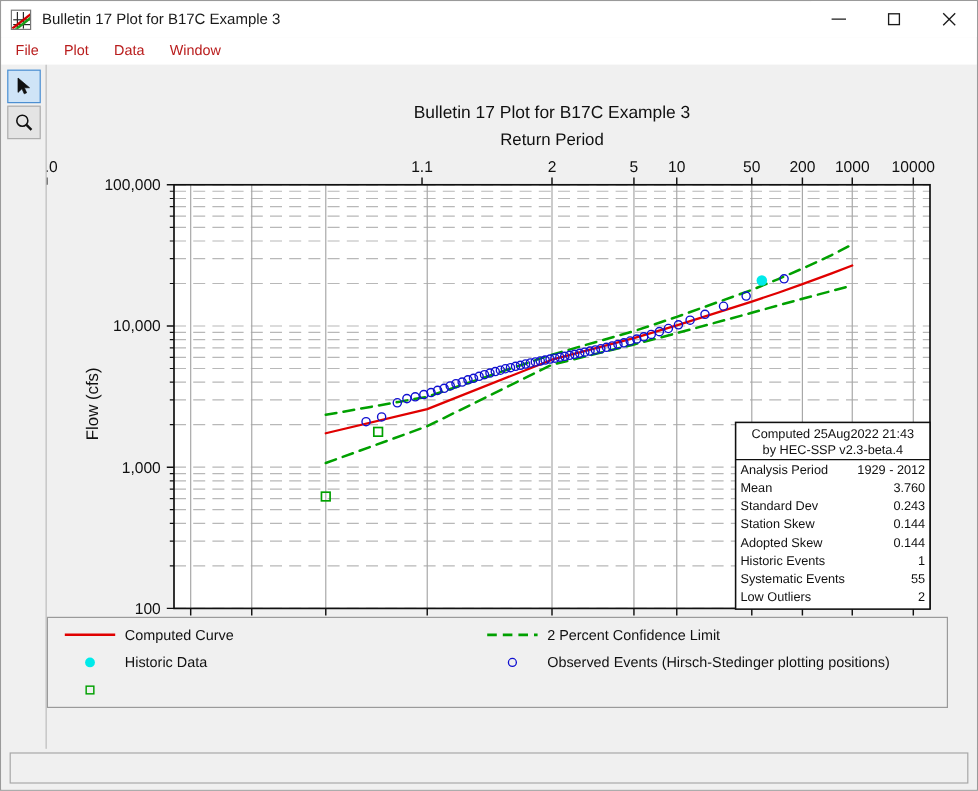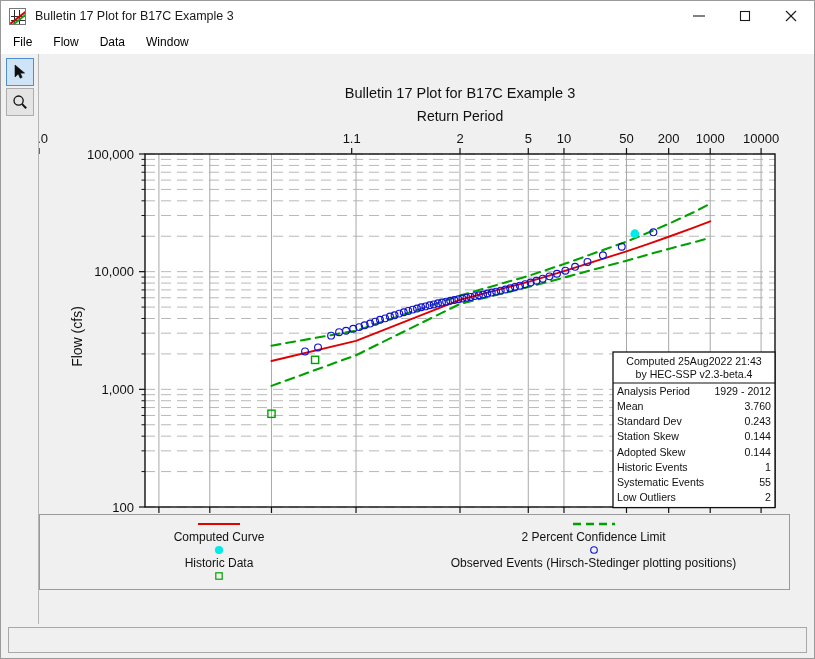--- a/index.html
+++ b/index.html
@@ -61,21 +61,21 @@
 
   
   .menubar {
     height: 23px; min-height: 23px;
     background: #ffffff;
     display: flex; align-items: center;
     padding-left: 7px;
     box-sizing: border-box;
   }
   .menu-item {
-    font-size: 12px; color: #000000;
+    font-size: 12px; color: #b91c1c;
     padding: 2px 10px 3px 5px;
     margin-right: 6px;
     white-space: nowrap;
   }
 
   
   .workarea { flex: 1; display: flex; position: relative; min-height: 0; }
 
   .toolbar {
     width: 38px; min-width: 38px;
@@ -123,21 +123,20 @@
     grid-template-columns: 352px 1fr;
     grid-template-rows: 1fr 1fr 1fr;
     padding: 3px 0 3px 0;
     box-sizing: border-box;
   }
   .leg-cell {
     display: flex; align-items: center;
     padding-left: 6px;
     font-size: 12px; color: #111;
     white-space: nowrap;
-    flex-direction: column;
   }
   .leg-mark {
     width: 58px; min-width: 58px;
     display: flex; align-items: center; justify-content: center;
   }
   .leg-mark svg { display: block; }
 
   
   .statusstrip {
     height: 34px; min-height: 34px;
@@ -185,21 +184,21 @@
         <svg width="14" height="14" viewBox="0 0 14 14">
             <line x1="2" y1="2" x2="12" y2="12" stroke="#1a1a1a" stroke-width="1.1"></line>
             <line x1="12" y1="2" x2="2" y2="12" stroke="#1a1a1a" stroke-width="1.1"></line>
           </svg>
       </div>
     </div>
   </div>
 
   <div class="menubar">
     <span class="menu-item">File</span>
-    <span class="menu-item">Flow</span>
+    <span class="menu-item">Plot</span>
     <span class="menu-item">Data</span>
     <span class="menu-item">Window</span>
   </div>
 
   <div class="workarea">
 
     <div class="toolbar">
       <div class="tool-btn active">
         <span>
           <svg width="16" height="16" viewBox="0 0 16 16">

